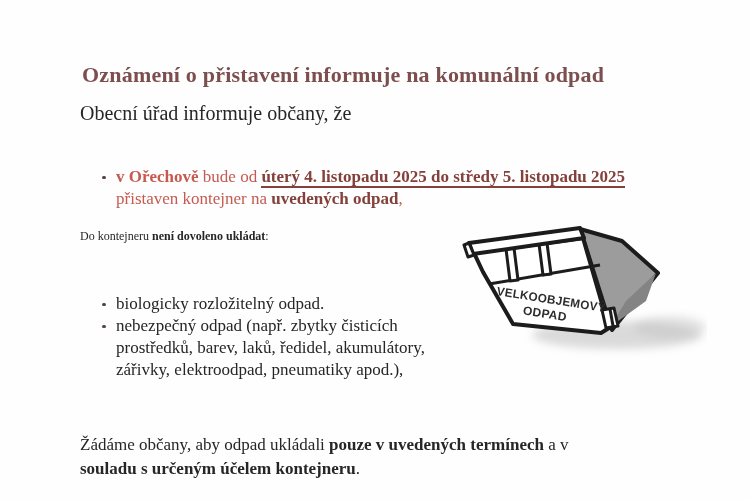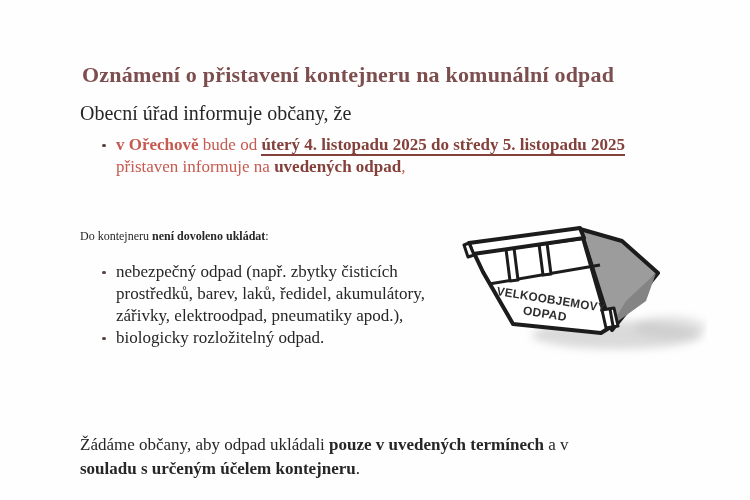--- a/index.html
+++ b/index.html
@@ -21,21 +21,21 @@
   }
   .notice-title{
     position:absolute;left:82px;top:62px;
     font-size:22px;font-weight:700;letter-spacing:.2px;
     color:var(--title-color);
   }
   .intro{
     position:absolute;left:80px;top:102px;
     font-size:20px;
   }
-  ul{list-style:none;}
+  ul{list-style:none;margin-top:32px;}
   .placement-list{
     position:absolute;left:100px;top:134px;width:568px;
     font-size:17px;line-height:22px;
     color:var(--accent-red);
   }
   .forbidden-list{
     position:absolute;left:100px;top:261px;width:354px;
     font-size:17px;line-height:22px;
     color:var(--text-color);
   }
@@ -60,37 +60,37 @@
   .skip-label{
     font-family:"Liberation Sans","DejaVu Sans",sans-serif;
     font-weight:700;fill:#2d2d2d;letter-spacing:.3px;
   }
   .outline{stroke:#1c1c1c;stroke-width:4;stroke-linejoin:round;}
   .outline-thin{stroke:#1c1c1c;stroke-width:3;stroke-linejoin:round;}
 </style>
 </head>
 <body>
 
-<h1 class="notice-title">Oznámení o přistavení kontejneru na komunální odpad</h1>
+<h1 class="notice-title">Oznámení o přistavení informuje na komunální odpad</h1>
 
 <p class="intro">Obecní úřad informuje občany, že</p>
 
 <ul class="placement-list">
   <li>
-    <span class="b">v Ořechově</span><span> bude od </span><span class="dark underline">úterý 4. listopadu 2025 do středy 5. listopadu 2025</span><br><span>přistaven informuje na </span><span class="dark">uvedených odpad</span><span>,</span>
+    <span class="b">v Ořechově</span><span> bude od </span><span class="dark underline">úterý 4. listopadu 2025 do středy 5. listopadu 2025</span><br><span>přistaven kontejner na </span><span class="dark">uvedených odpad</span><span>,</span>
   </li>
 </ul>
 
 <p class="rules-heading">
   <span>Do kontejneru </span><span class="b">není dovoleno ukládat</span><span>:</span>
 </p>
 
 <ul class="forbidden-list">
+  <li>biologicky rozložitelný odpad.</li>
   <li>nebezpečný odpad (např. zbytky čisticích prostředků, barev, laků, ředidel, akumulátory, zářivky, elektroodpad, pneumatiky apod.),</li>
-  <li>biologicky rozložitelný odpad.</li>
 </ul>
 
 <p class="closing">
   <span>Žádáme občany, aby odpad ukládali </span><span class="b">pouze v uvedených termínech</span><span> a v </span><span class="b">souladu s určeným účelem kontejneru</span><span>.</span>
 </p>
 
 <div class="skip-wrap">
   <svg width="255" height="145" viewBox="0 0 255 145">
     <defs>
       <filter id="soft" x="-30%" y="-30%" width="160%" height="160%">

